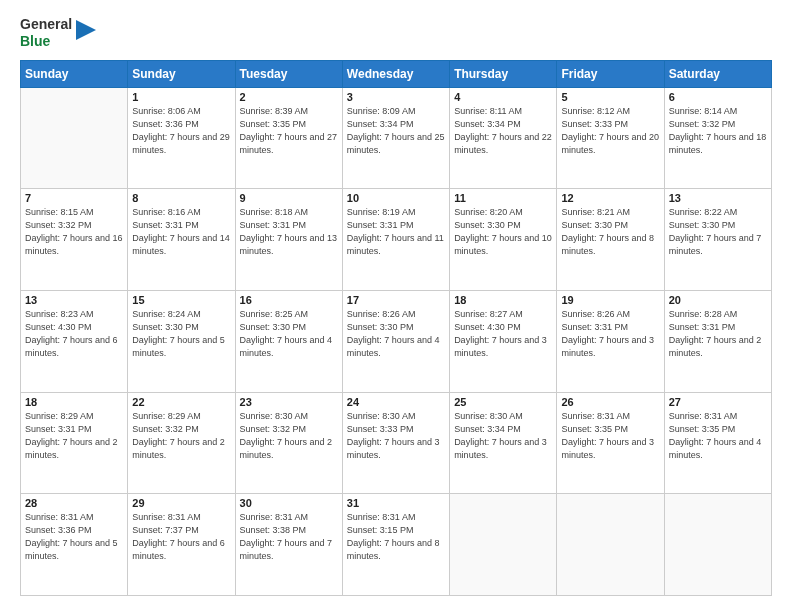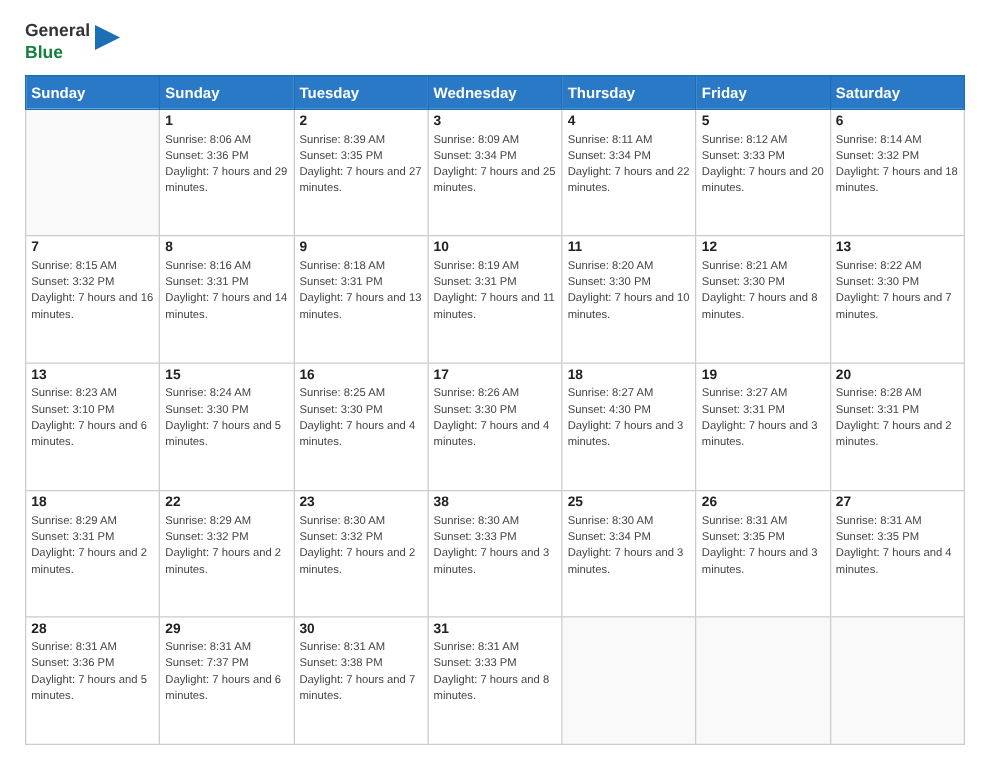--- a/index.html
+++ b/index.html
@@ -207,21 +207,21 @@
             <div class="day-info">Sunrise: 8:22 AM
 Sunset: 3:30 PM
 Daylight: 7 hours
 and 7 minutes.</div>
           </td>
         </tr>
         <tr>
           <td>
             <span class="day-num">13</span>
             <div class="day-info">Sunrise: 8:23 AM
-Sunset: 3:10 PM
+Sunset: 4:30 PM
 Daylight: 7 hours
 and 6 minutes.</div>
           </td>
           <td>
             <span class="day-num">15</span>
             <div class="day-info">Sunrise: 8:24 AM
 Sunset: 3:30 PM
 Daylight: 7 hours
 and 5 minutes.</div>
           </td>
@@ -241,21 +241,21 @@
           </td>
           <td>
             <span class="day-num">18</span>
             <div class="day-info">Sunrise: 8:27 AM
 Sunset: 4:30 PM
 Daylight: 7 hours
 and 3 minutes.</div>
           </td>
           <td>
             <span class="day-num">19</span>
-            <div class="day-info">Sunrise: 3:27 AM
+            <div class="day-info">Sunrise: 8:26 AM
 Sunset: 3:31 PM
 Daylight: 7 hours
 and 3 minutes.</div>
           </td>
           <td>
             <span class="day-num">20</span>
             <div class="day-info">Sunrise: 8:28 AM
 Sunset: 3:31 PM
 Daylight: 7 hours
 and 2 minutes.</div>
@@ -277,21 +277,21 @@
 and 2 minutes.</div>
           </td>
           <td>
             <span class="day-num">23</span>
             <div class="day-info">Sunrise: 8:30 AM
 Sunset: 3:32 PM
 Daylight: 7 hours
 and 2 minutes.</div>
           </td>
           <td>
-            <span class="day-num">38</span>
+            <span class="day-num">24</span>
             <div class="day-info">Sunrise: 8:30 AM
 Sunset: 3:33 PM
 Daylight: 7 hours
 and 3 minutes.</div>
           </td>
           <td>
             <span class="day-num">25</span>
             <div class="day-info">Sunrise: 8:30 AM
 Sunset: 3:34 PM
 Daylight: 7 hours
@@ -330,21 +330,21 @@
           <td>
             <span class="day-num">30</span>
             <div class="day-info">Sunrise: 8:31 AM
 Sunset: 3:38 PM
 Daylight: 7 hours
 and 7 minutes.</div>
           </td>
           <td>
             <span class="day-num">31</span>
             <div class="day-info">Sunrise: 8:31 AM
-Sunset: 3:33 PM
+Sunset: 3:15 PM
 Daylight: 7 hours
 and 8 minutes.</div>
           </td>
           <td class="empty-cell"></td>
           <td class="empty-cell"></td>
           <td class="empty-cell"></td>
         </tr>
       </tbody>
   </table>
 </div>

